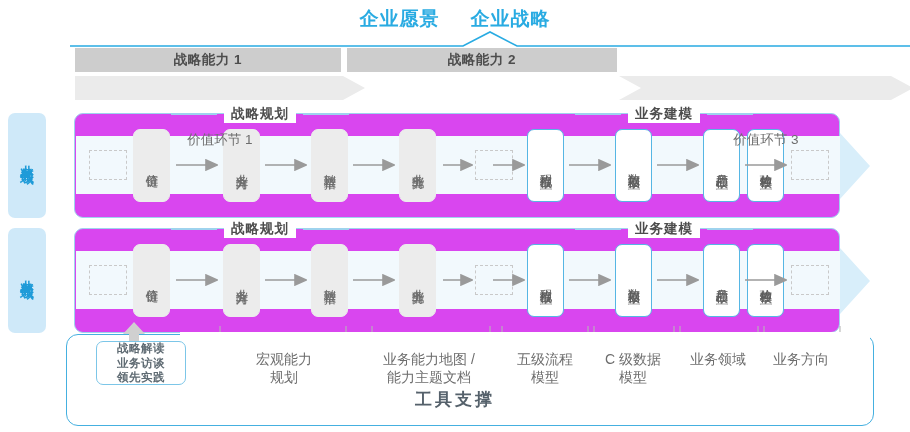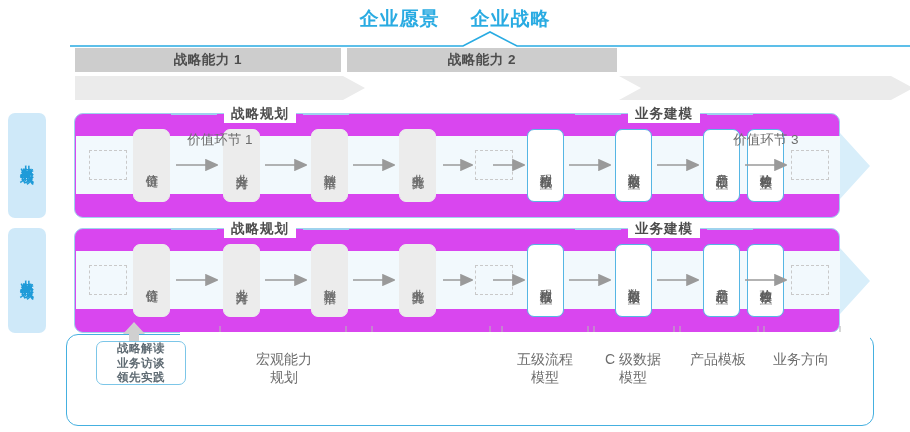--- a/index.html
+++ b/index.html
@@ -395,29 +395,34 @@
       <span>战略解读</span><br>
       <span>业务访谈</span><br>
       <span>领先实践</span>
     </div>
   </div>
 
   <div class="blabel" style="left:228px;top:350px;width:112px;">
     <span>宏观能力</span><br>
     <span>规划</span>
   </div>
+  <div class="blabel" style="left:358px;top:350px;width:142px;">
+    <span>业务能力地图 /</span><br>
+    <span>能力主题文档</span>
+  </div>
   <div class="blabel" style="left:500px;top:350px;width:90px;">
     <span>五级流程</span><br>
     <span>模型</span>
   </div>
   <div class="blabel" style="left:590px;top:350px;width:86px;">
     <span>C 级数据</span><br>
     <span>模型</span>
   </div>
   <div class="blabel" style="left:676px;top:350px;width:84px;">
-    <span>产品模板</span>
+    <span>业务领域</span>
   </div>
   <div class="blabel" style="left:760px;top:350px;width:82px;">
     <span>业务方向</span>
   </div>
 
+  <div class="toolsupport">工具支撑</div>
 
 </div>
 
 </body></html>

